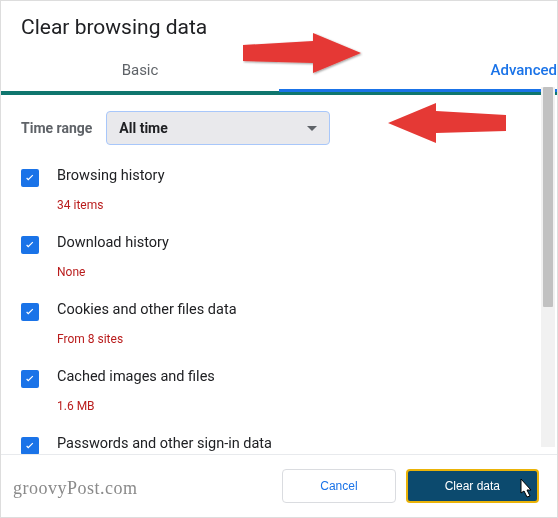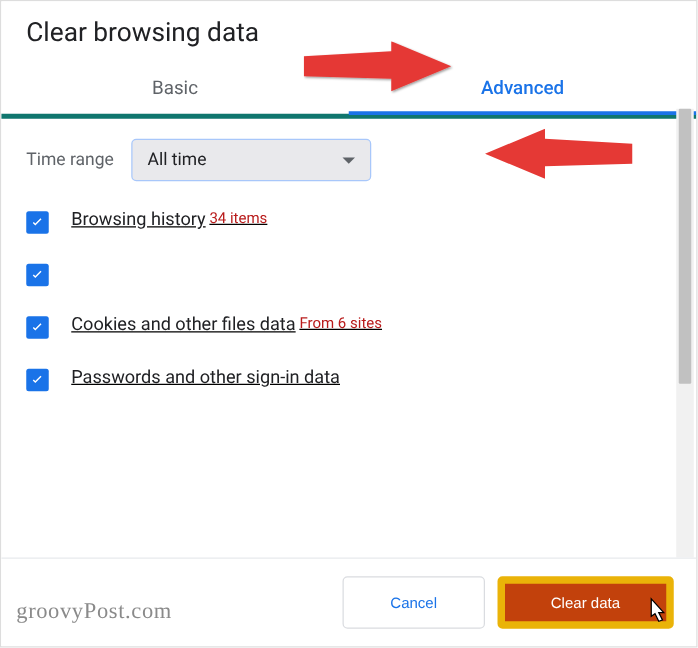--- a/index.html
+++ b/index.html
@@ -34,20 +34,21 @@
       text-align: center;
       padding: 12px 0;
       font-size: 15px;
       color: #5f6368;
       cursor: pointer;
       position: relative;
     }
     .tab.active {
       color: #1a73e8;
       font-weight: 500;
+      text-align: right;
     }
     .tab.active::after {
       content: '';
       position: absolute;
       bottom: -1px;
       left: 0;
       right: 0;
       height: 3px;
       background: #1a73e8;
     }
@@ -55,34 +56,35 @@
       flex: 1;
       overflow-y: auto;
       padding: 16px 20px 0 20px;
       position: relative;
     }
     .time-range-row {
       display: flex;
       align-items: center;
       gap: 14px;
       margin-bottom: 22px;
+      font-weight: bold;
     }
     .time-range-label {
       font-size: 14px;
       color: #5f6368;
     }
     .dropdown {
       display: flex;
       align-items: center;
       justify-content: space-between;
       border: 1px solid #a8c7fa;
       border-radius: 4px;
       background: #e9e9ec;
       padding: 8px 12px;
-      width: 192px;
+      width: 224px;
       font-size: 14px;
       color: #202124;
       cursor: pointer;
     }
     .dropdown .chevron {
       width: 0;
       height: 0;
       border-left: 5px solid transparent;
       border-right: 5px solid transparent;
       border-top: 5px solid #5f6368;
@@ -108,22 +110,22 @@
       flex-shrink: 0;
       margin-top: 2px;
       cursor: pointer;
     }
     .checkbox svg {
       width: 14px;
       height: 14px;
     }
     .item-text {
       display: flex;
-      gap: 3px;
-      text-decoration: underline;
+      flex-direction: column;
+      gap: 14px;
     }
     .item-label {
       font-size: 14.5px;
       color: #202124;
     }
     .item-sub {
       font-size: 12px;
       color: #b91c1c;
     }
     .footer {
@@ -141,23 +143,23 @@
       font-size: 12px;
       cursor: pointer;
       font-weight: 500;
     }
     .btn-cancel {
       background: #fff;
       color: #1a73e8;
       border: 1px solid #dadce0;
     }
     .btn-primary {
-      background: #c2410c;
+      background: #0c4a6e;
       color: #fff;
-      border: 6px solid #eab308;
+      border: 2px solid #eab308;
     }
     .scrollbar-track {
       position: absolute;
       right: 2px;
       top: 86px;
       bottom: 70px;
       width: 14px;
       background: #f1f1f1;
     }
     .scrollbar-thumb {
@@ -228,34 +230,49 @@
           <span class="item-sub">34 items</span>
         </div>
       </div>
 
       <div class="item-row">
         <div class="checkbox">
           <svg viewBox="0 0 24 24">
               <path fill="#fff" d="M9 16.2l-3.5-3.5 1.4-1.4L9 13.4l7.1-7.1 1.4 1.4z"></path>
             </svg>
         </div>
+        <div class="item-text">
+          <span class="item-label">Download history</span>
+          <span class="item-sub">None</span>
+        </div>
       </div>
 
       <div class="item-row">
         <div class="checkbox">
           <svg viewBox="0 0 24 24">
               <path fill="#fff" d="M9 16.2l-3.5-3.5 1.4-1.4L9 13.4l7.1-7.1 1.4 1.4z"></path>
             </svg>
         </div>
         <div class="item-text">
           <span class="item-label">Cookies and other files data</span>
-          <span class="item-sub">From 6 sites</span>
-        </div>
-      </div>
-
+          <span class="item-sub">From 8 sites</span>
+        </div>
+      </div>
+
+      <div class="item-row">
+        <div class="checkbox">
+          <svg viewBox="0 0 24 24">
+              <path fill="#fff" d="M9 16.2l-3.5-3.5 1.4-1.4L9 13.4l7.1-7.1 1.4 1.4z"></path>
+            </svg>
+        </div>
+        <div class="item-text">
+          <span class="item-label">Cached images and files</span>
+          <span class="item-sub">1.6 MB</span>
+        </div>
+      </div>
 
       <div class="item-row">
         <div class="checkbox">
           <svg viewBox="0 0 24 24">
               <path fill="#fff" d="M9 16.2l-3.5-3.5 1.4-1.4L9 13.4l7.1-7.1 1.4 1.4z"></path>
             </svg>
         </div>
         <div class="item-text">
           <span class="item-label">Passwords and other sign-in data</span>
           <span class="item-sub"></span>

